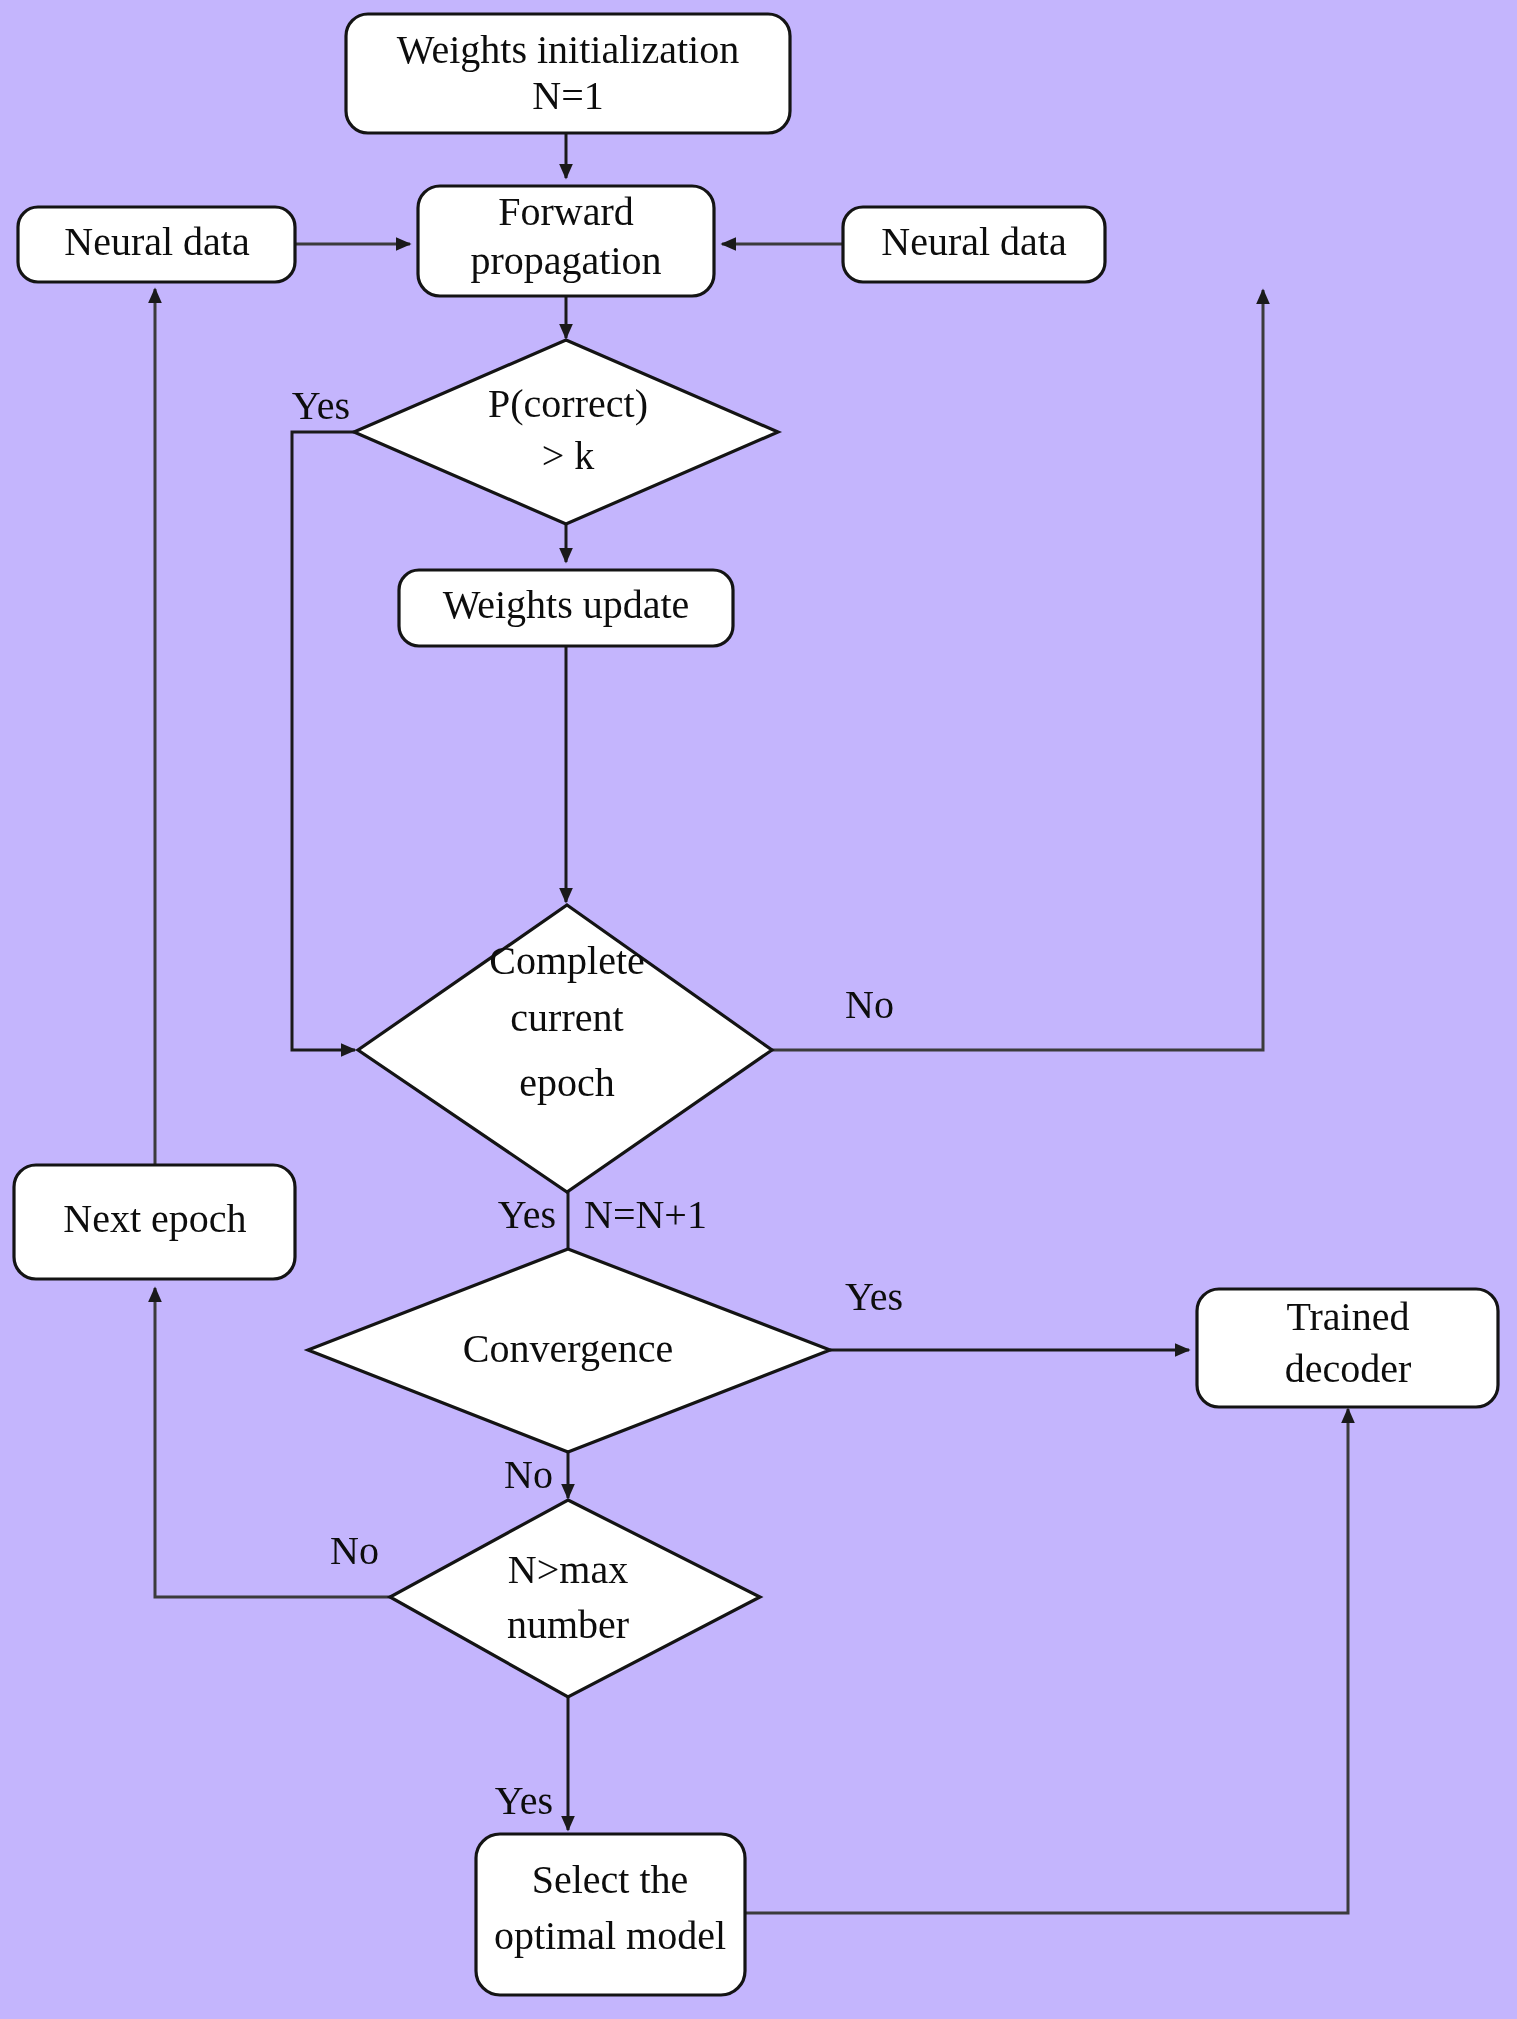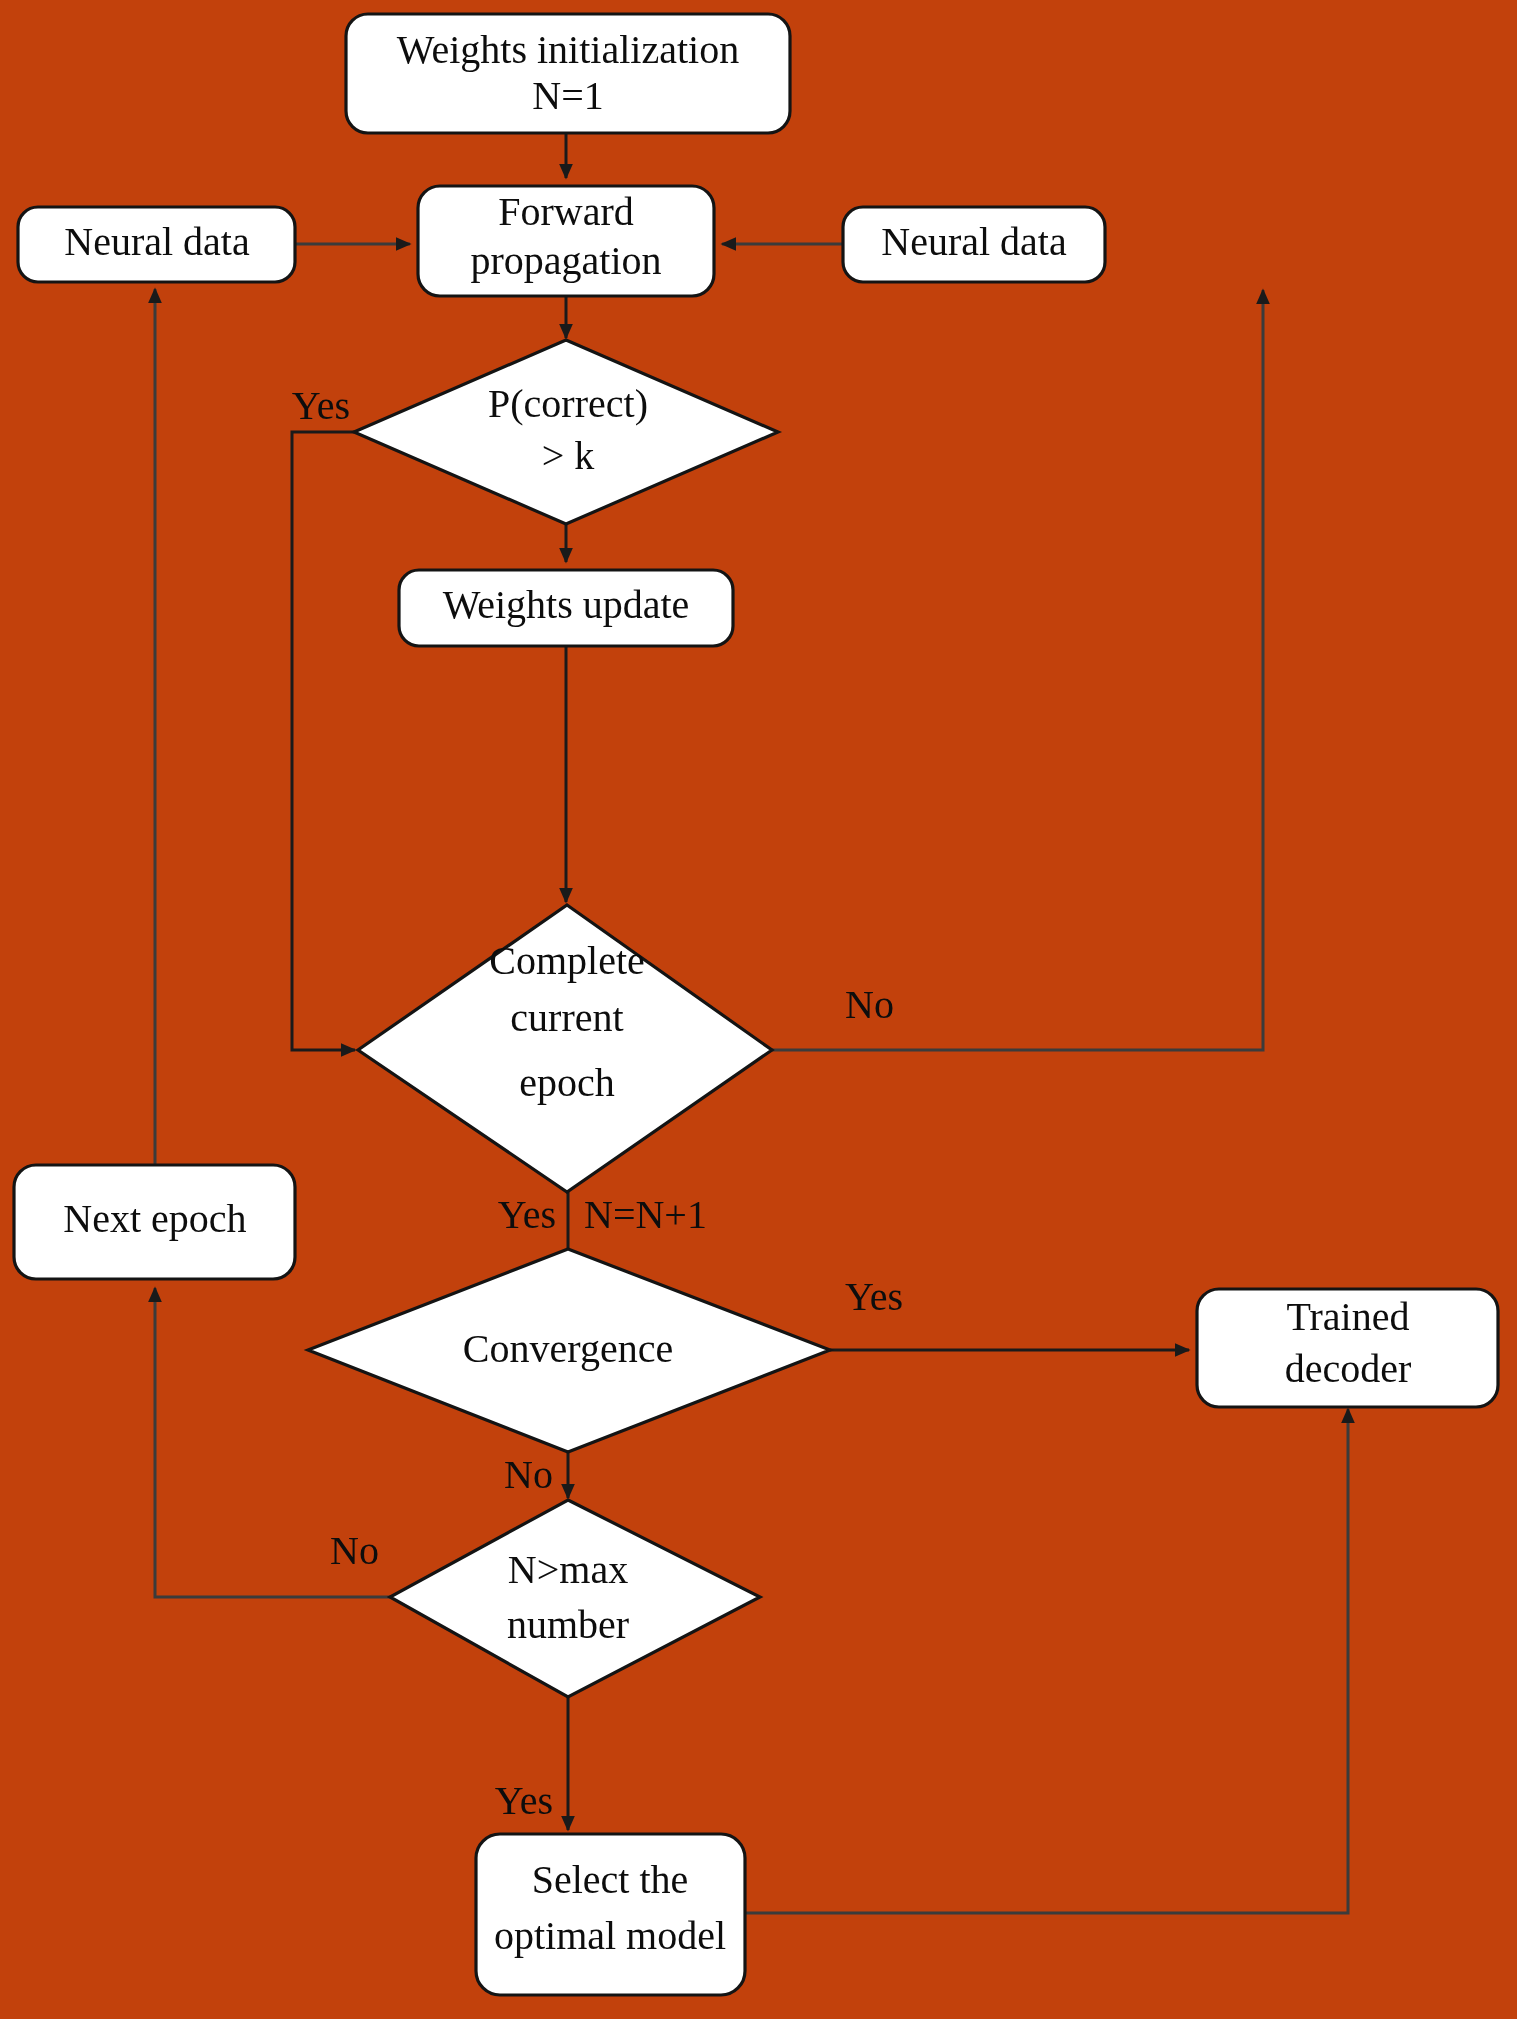--- a/index.html
+++ b/index.html
@@ -4,21 +4,21 @@
 <style>
   html, body {
     margin: 0;
     padding: 0;
     background: #ffffff;
   }
   #flow-root {
     position: relative;
     width: 1517px;
     height: 2019px;
-    background: #c2410c;
+    background: #c4b5fd;
     font-family: "Liberation Serif", "DejaVu Serif", serif;
     overflow: hidden;
   }
   svg#flow-svg {
     position: absolute;
     top: 0;
     left: 0;
     width: 1517px;
     height: 2019px;
   }

